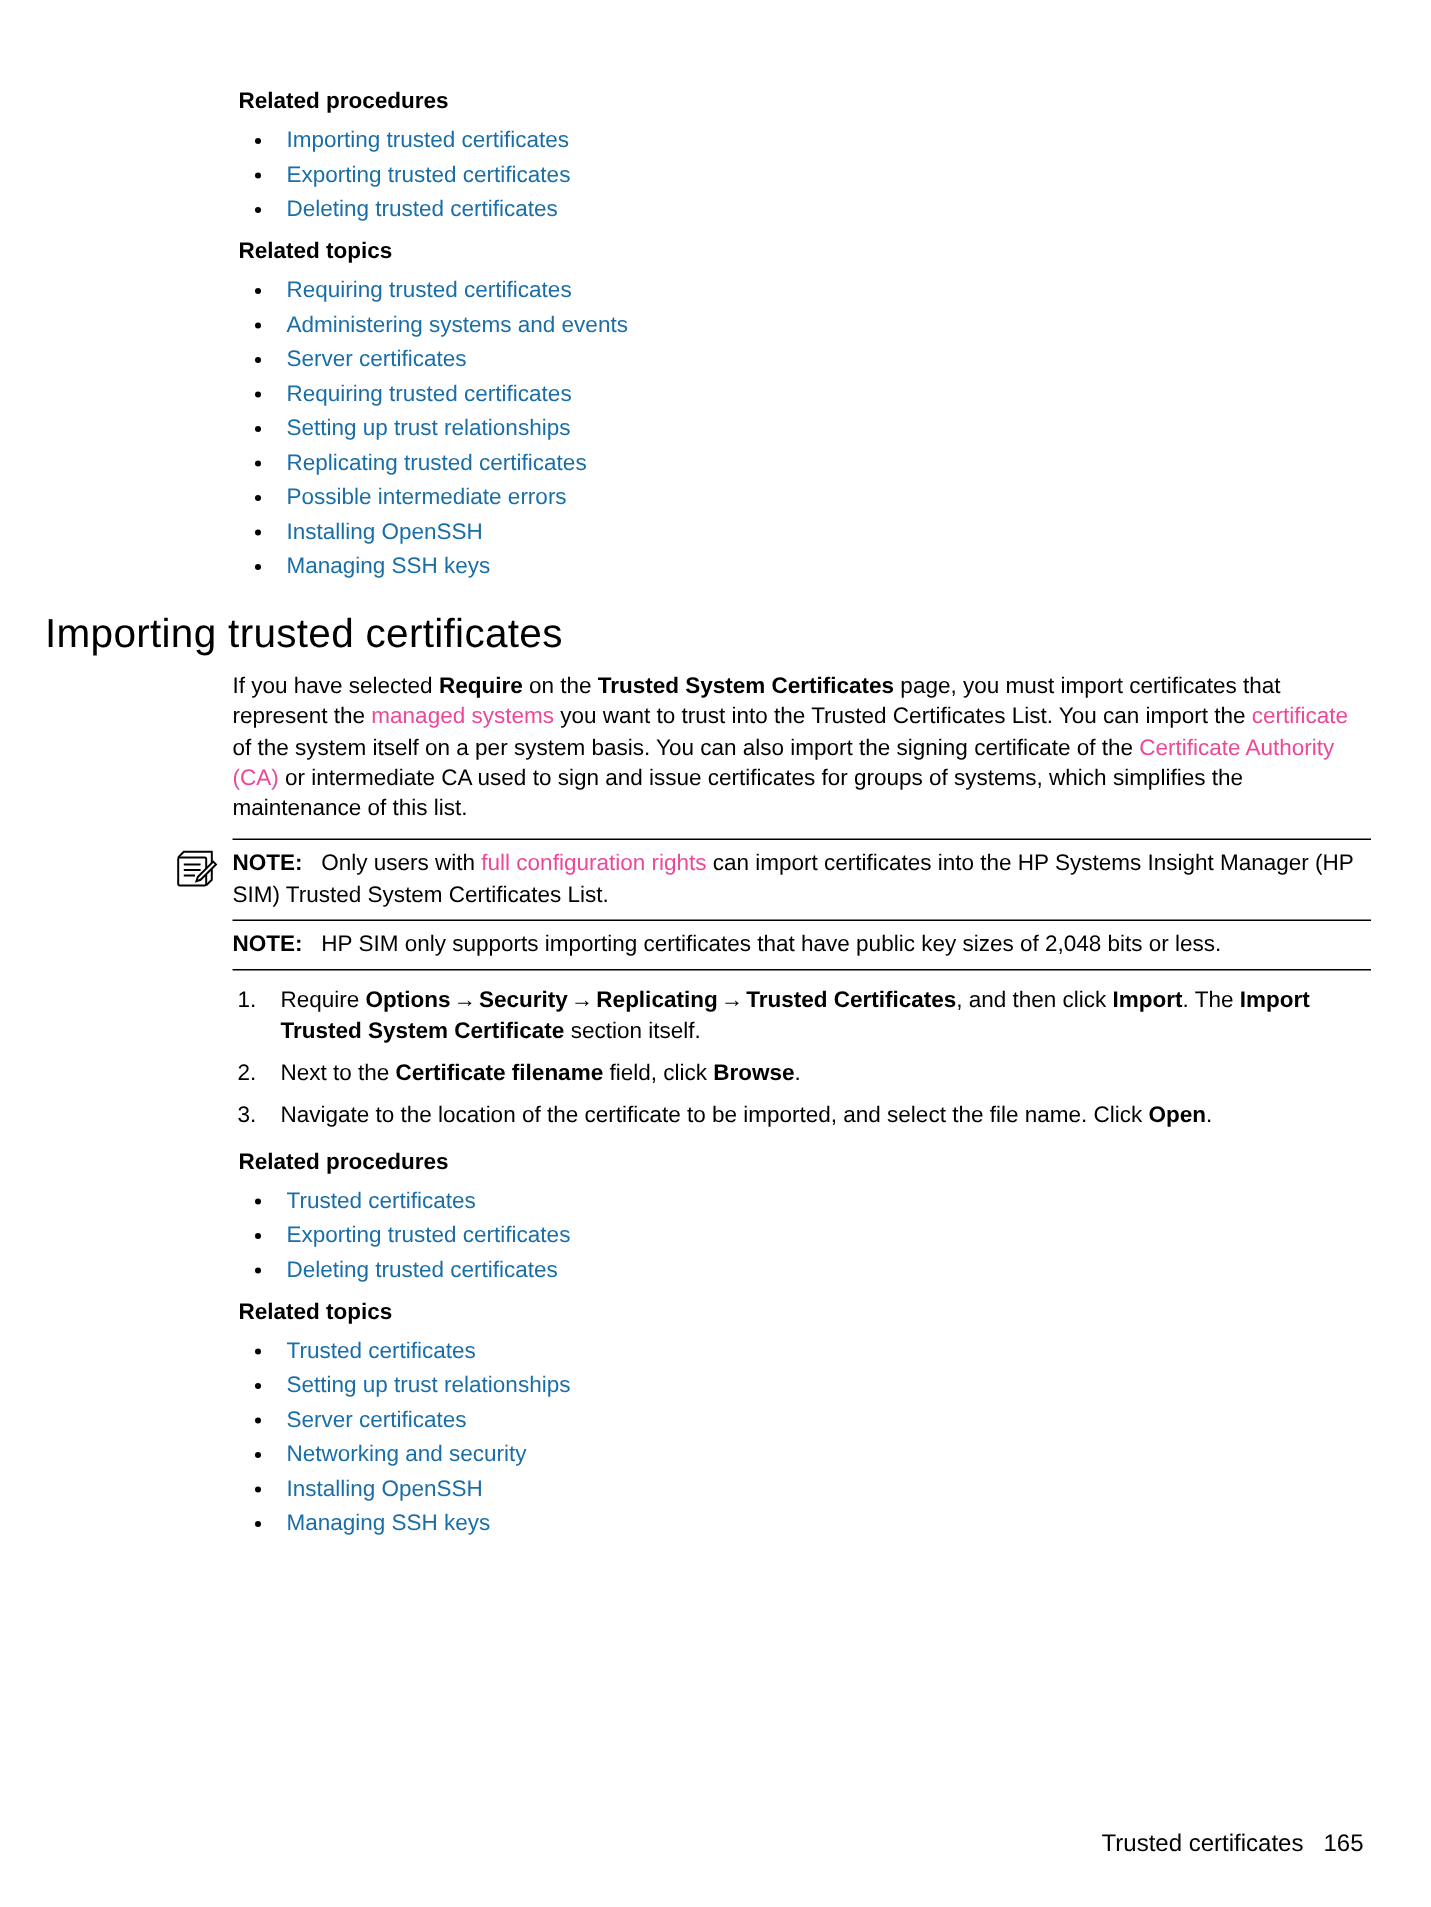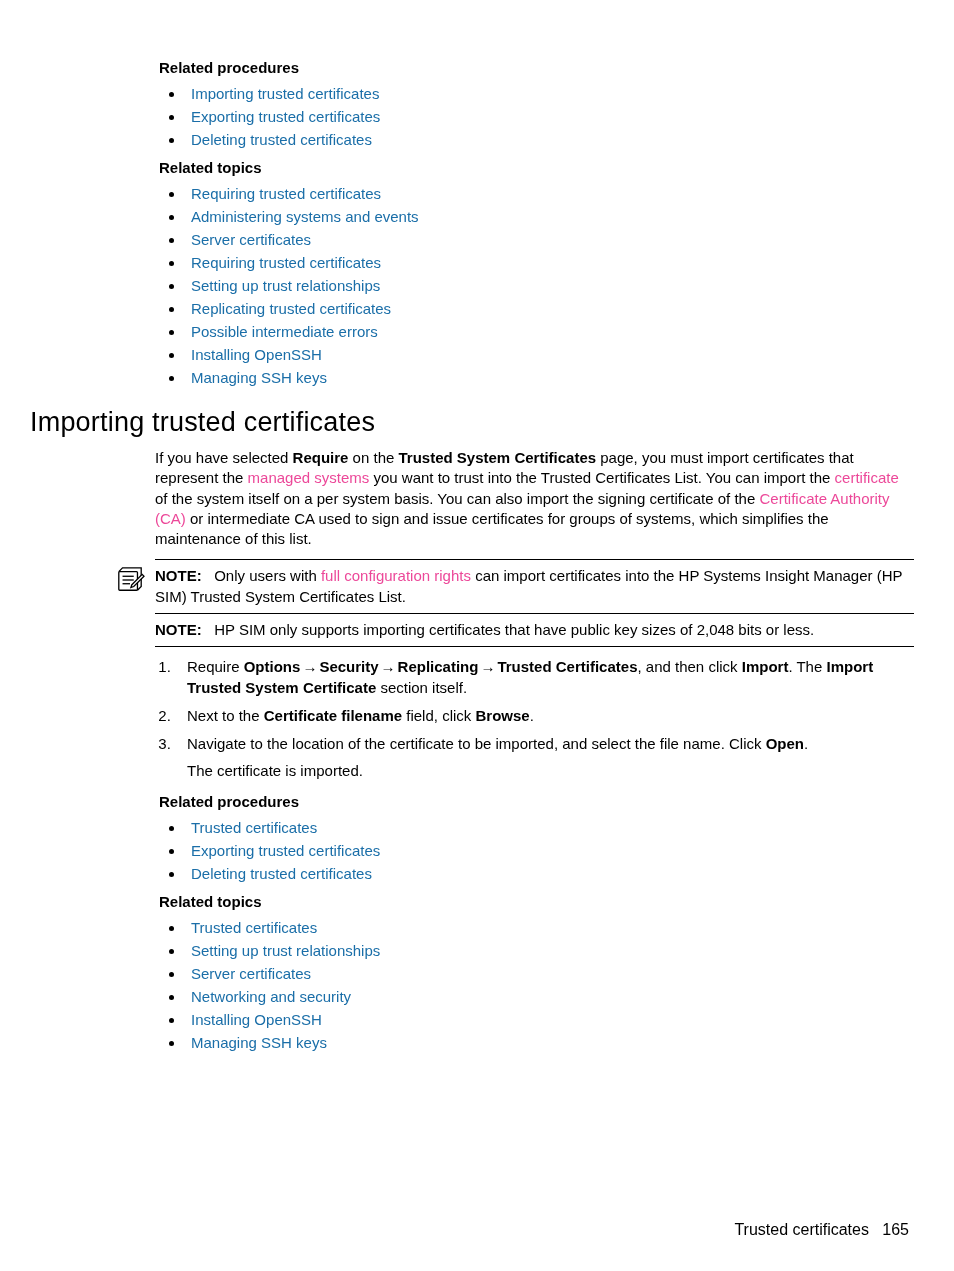--- a/index.html
+++ b/index.html
@@ -167,21 +167,20 @@
 
     <ol class="steps">
       <li>
         <span>Require </span><strong>Options</strong><span class="arrow">→</span><strong>Security</strong><span class="arrow">→</span><strong>Replicating</strong><span class="arrow">→</span><strong>Trusted Certificates</strong><span>, and then click </span><strong>Import</strong><span>. The </span><strong>Import Trusted System Certificate</strong><span> section itself.</span>
       </li>
       <li>
         <span>Next to the </span><strong>Certificate filename</strong><span> field, click </span><strong>Browse</strong><span>.</span>
       </li>
       <li>
         <span>Navigate to the location of the certificate to be imported, and select the file name. Click </span><strong>Open</strong><span>.</span>
-        <div class="subpara">The certificate is imported.</div>
       </li>
     </ol>
 
     <div class="subhead">Related procedures</div>
     <ul class="link-list">
       <li><a href="#">Trusted certificates</a></li>
       <li><a href="#">Exporting trusted certificates</a></li>
       <li><a href="#">Deleting trusted certificates</a></li>
     </ul>
 

